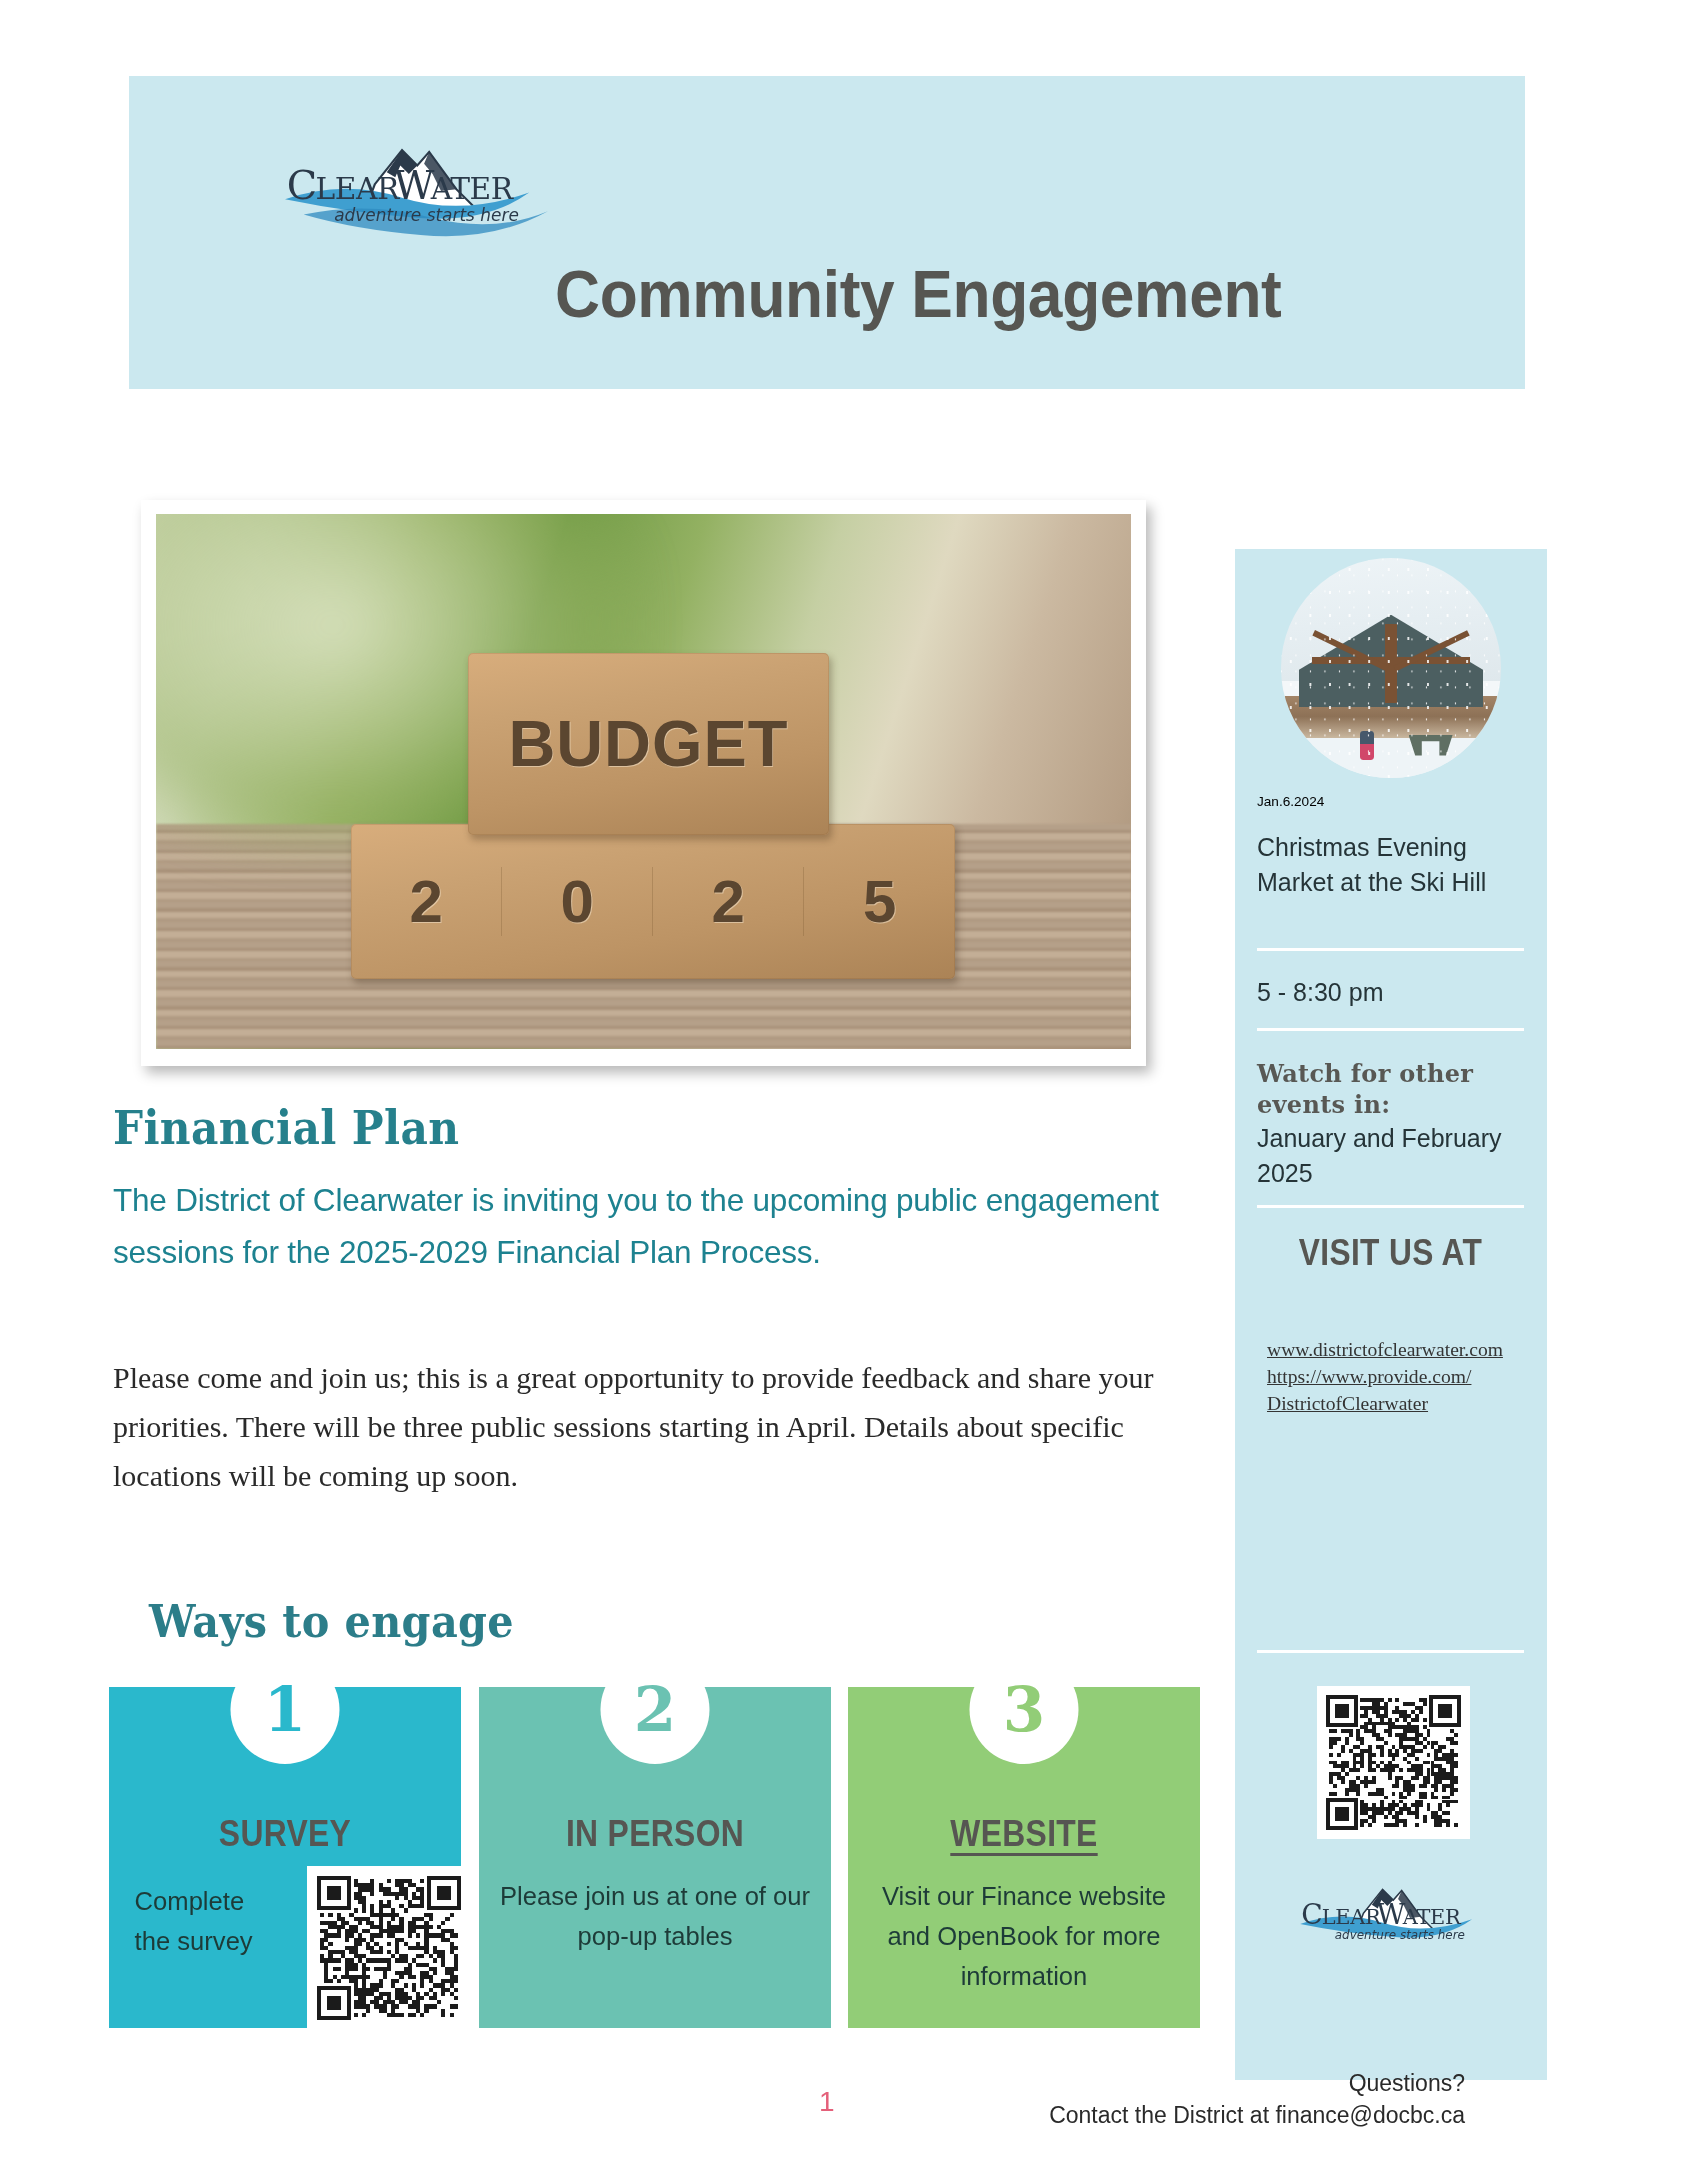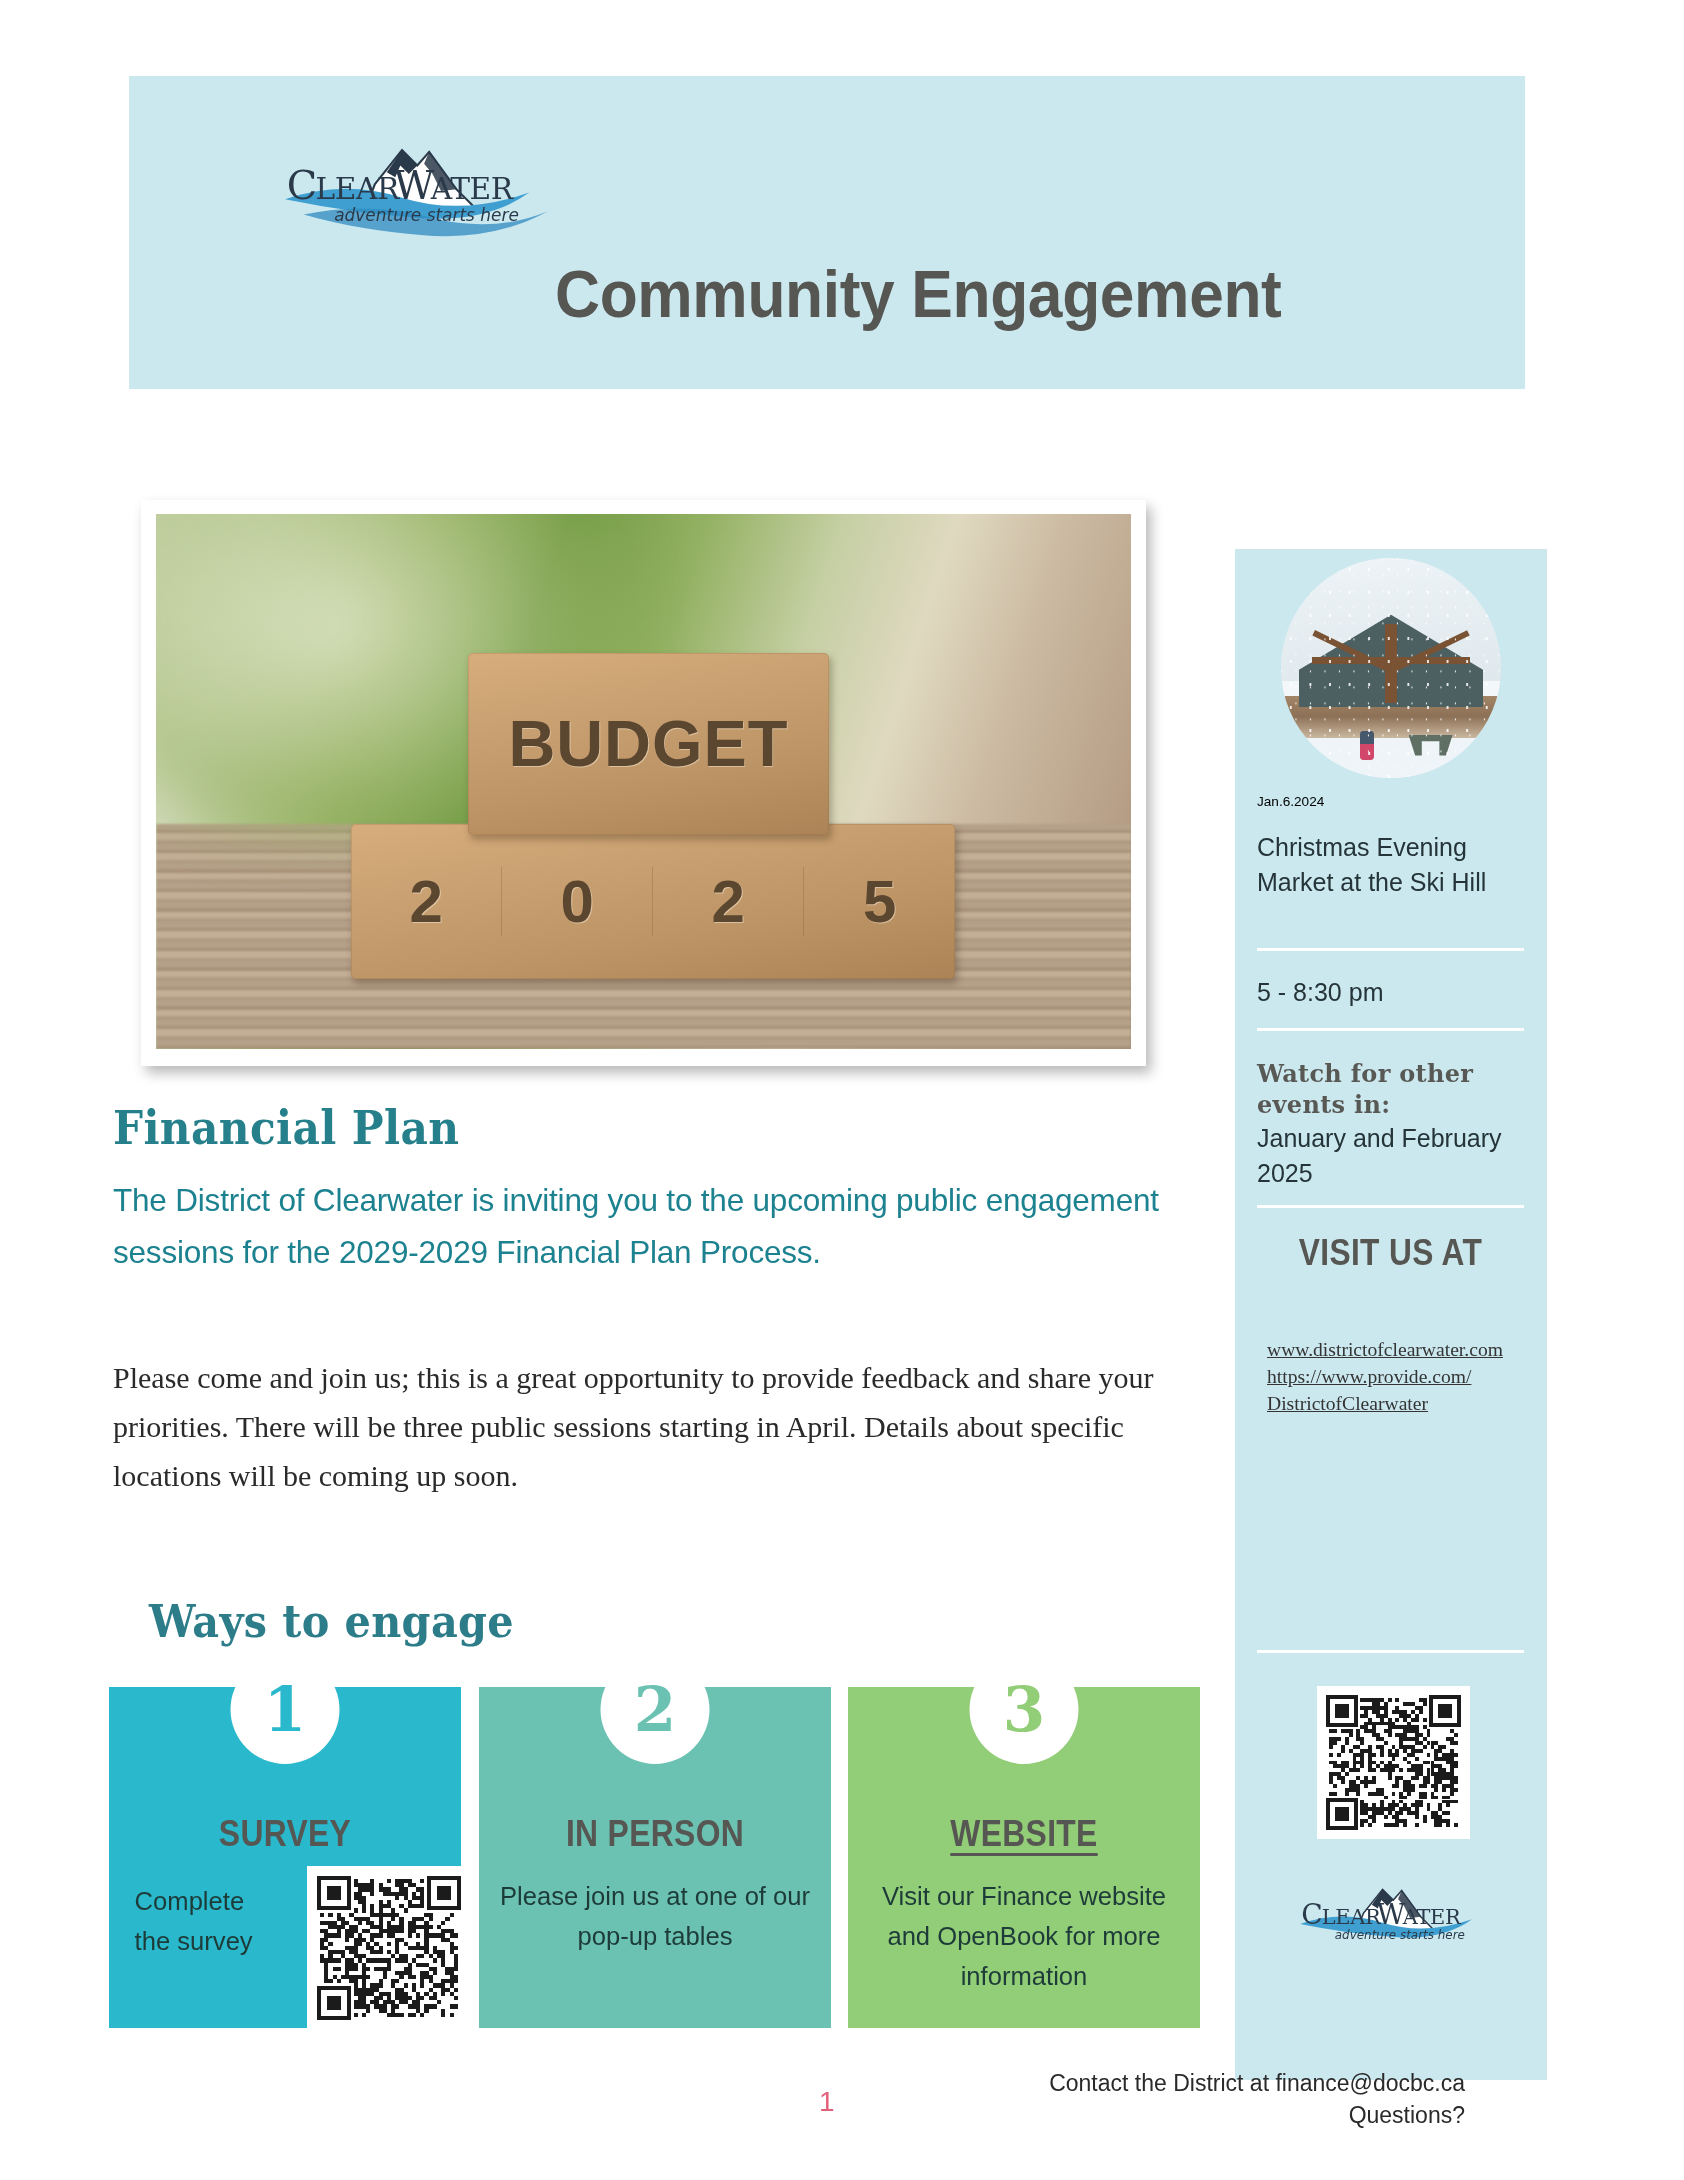--- a/index.html
+++ b/index.html
@@ -231,21 +231,21 @@
       <div class="blk blk-row">
         <span>2</span>
         <span>0</span>
         <span>2</span>
         <span>5</span>
       </div>
     </div>
   </div>
 
   <div class="fin-head">Financial Plan</div>
-  <div class="fin-intro">The District of Clearwater is inviting you to the upcoming public engagement sessions for the 2029-2029 Financial Plan Process.</div>
+  <div class="fin-intro">The District of Clearwater is inviting you to the upcoming public engagement sessions for the 2025-2029 Financial Plan Process.</div>
   <div class="fin-body">Please come and join us; this is a great opportunity to provide feedback and share your priorities. There will be three public sessions starting in April. Details about specific locations will be coming up soon.</div>
   <div class="ways-head">Ways to engage</div>
 
   <div class="cards">
 
     <div class="card c1">
       <div class="card-num">1</div>
       <div class="card-title">SURVEY</div>
       <div class="card-text" style="white-space:pre-line">Complete
 the survey</div>
@@ -1219,18 +1219,18 @@
         <text x="48" y="70" font-family="DejaVu Serif, serif" font-size="35" fill="#2b3a4a" letter-spacing="-0.5">LEAR</text>
         <text x="140" y="70" font-family="DejaVu Serif, serif" font-size="47" fill="#2b3a4a">W</text>
         <text x="184" y="70" font-family="DejaVu Serif, serif" font-size="35" fill="#2b3a4a" letter-spacing="-0.5">ATER</text>
         <text x="70" y="96" font-family="DejaVu Sans, sans-serif" font-size="20" fill="#2b3a4a" font-style="italic">adventure starts here</text>
       </svg>
     </div>
   </div>
 
   <div class="page-num">1</div>
   <div class="footer-q">
+    <div>Questions?</div>
     <div>Contact the District at finance@docbc.ca</div>
-    <div>Questions?</div>
   </div>
 
 </div>
 
 
 </body></html>

